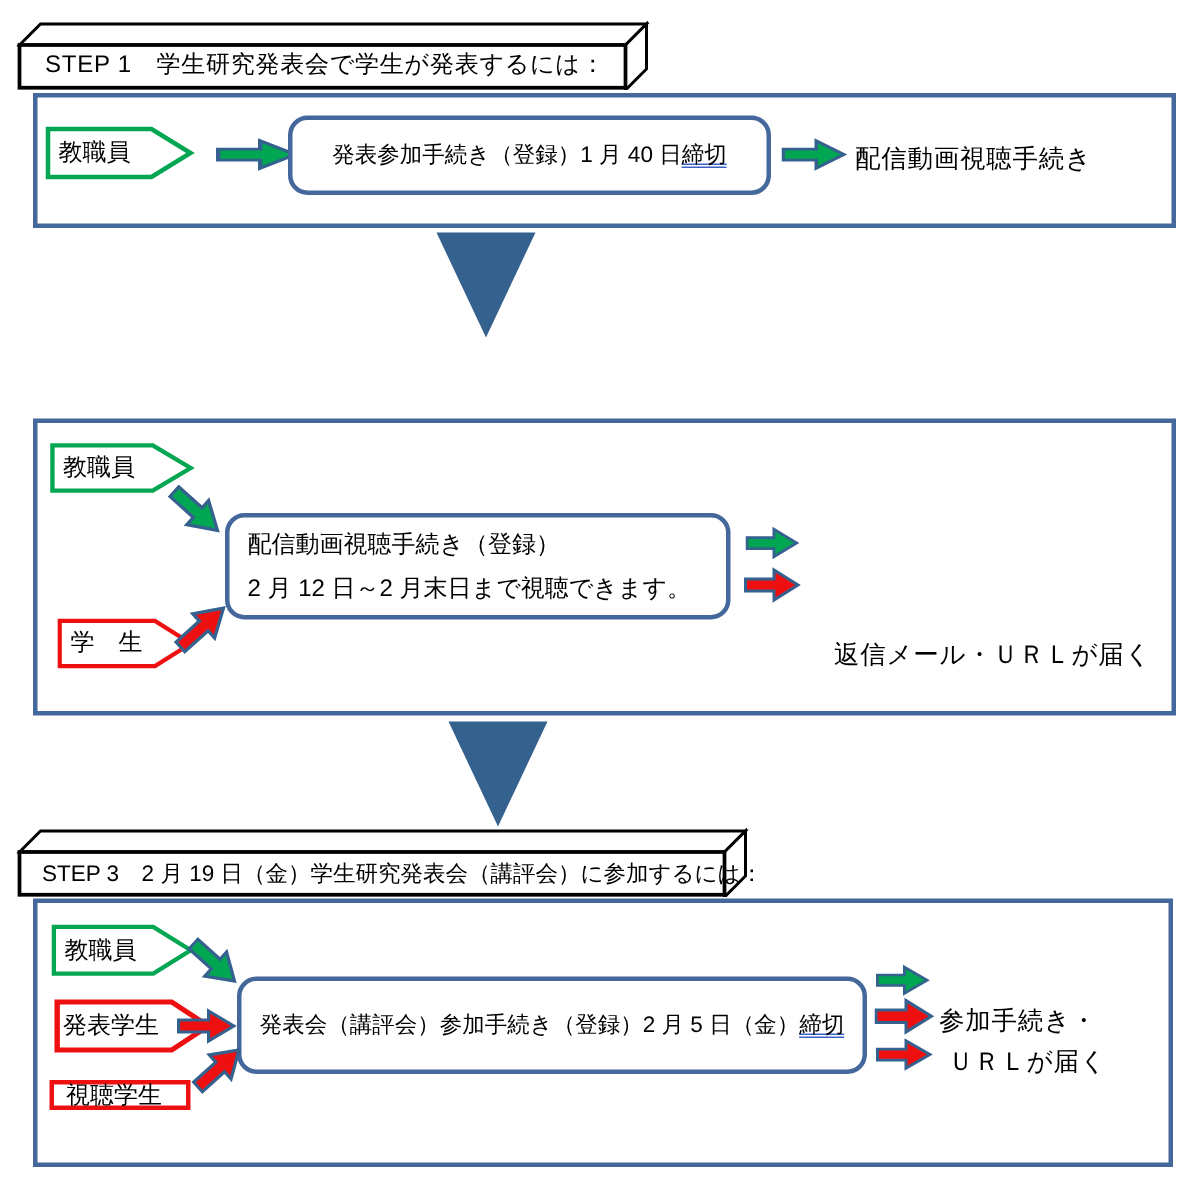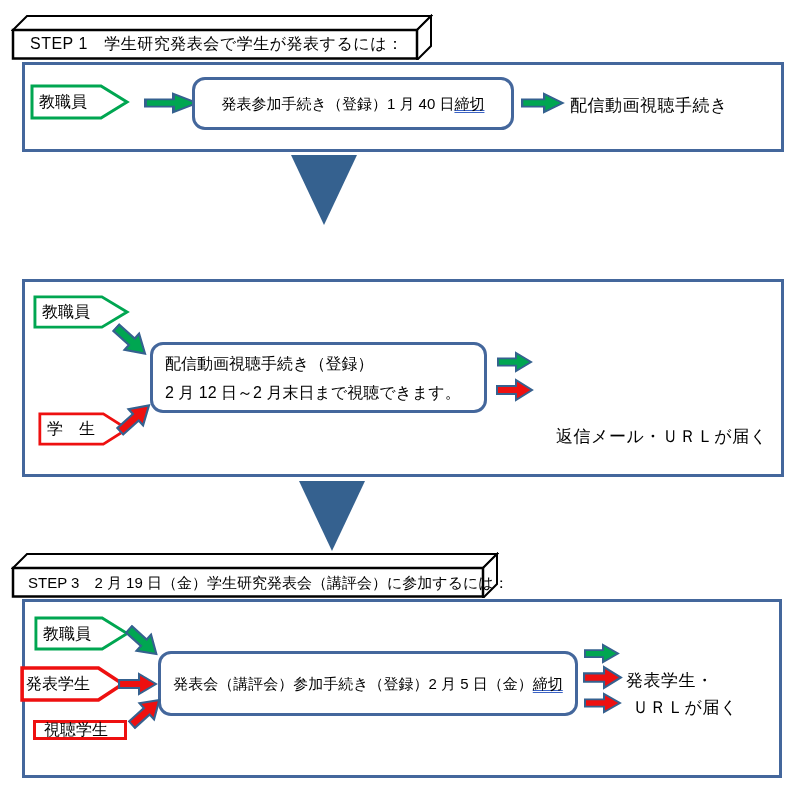--- a/index.html
+++ b/index.html
@@ -145,21 +145,21 @@
     </svg>
     <span class="pent-label">教職員</span>
   </div>
 
   <div class="arr" style="left:123px;top:629px;width:40px;height:26px;transform:rotate(42deg);">
     <svg viewBox="0 0 38 24" preserveAspectRatio="none">
       <polygon points="1,8 20,8 20,2 36,12 20,22 20,16 1,16" fill="#00A651" stroke="#35618F" stroke-width="2"></polygon>
     </svg>
   </div>
 
-  <div class="pent" style="left:20px;top:666px;width:106px;height:36px;">
+  <div class="pent" style="left:36px;top:666px;width:106px;height:36px;">
     <svg viewBox="0 0 100 36" preserveAspectRatio="none">
       <polygon points="2,2 74,2 97,18 74,34 2,34" fill="#fff" stroke="#EE1010" stroke-width="3.4"></polygon>
     </svg>
     <span class="pent-label" style="left:6px;">発表学生</span>
   </div>
 
   <div class="arr" style="left:118px;top:672px;width:40px;height:24px;">
     <svg viewBox="0 0 38 24" preserveAspectRatio="none">
       <polygon points="1,8 20,8 20,2 36,12 20,22 20,16 1,16" fill="#EE1010" stroke="#35618F" stroke-width="2"></polygon>
     </svg>
@@ -190,16 +190,16 @@
     <svg viewBox="0 0 38 24" preserveAspectRatio="none">
       <polygon points="1,8 20,8 20,2 36,12 20,22 20,16 1,16" fill="#EE1010" stroke="#35618F" stroke-width="2"></polygon>
     </svg>
   </div>
   <div class="arr" style="left:584px;top:692px;width:38px;height:22px;">
     <svg viewBox="0 0 38 24" preserveAspectRatio="none">
       <polygon points="1,8 20,8 20,2 36,12 20,22 20,16 1,16" fill="#EE1010" stroke="#35618F" stroke-width="2"></polygon>
     </svg>
   </div>
 
-  <div class="result" style="left:626px;top:669px;">発表学生・</div>
+  <div class="result" style="left:626px;top:669px;">参加手続き・</div>
   <div class="result" style="left:632px;top:696px;">ＵＲＬが届く</div>
 
 </div>
 
 </body></html>

